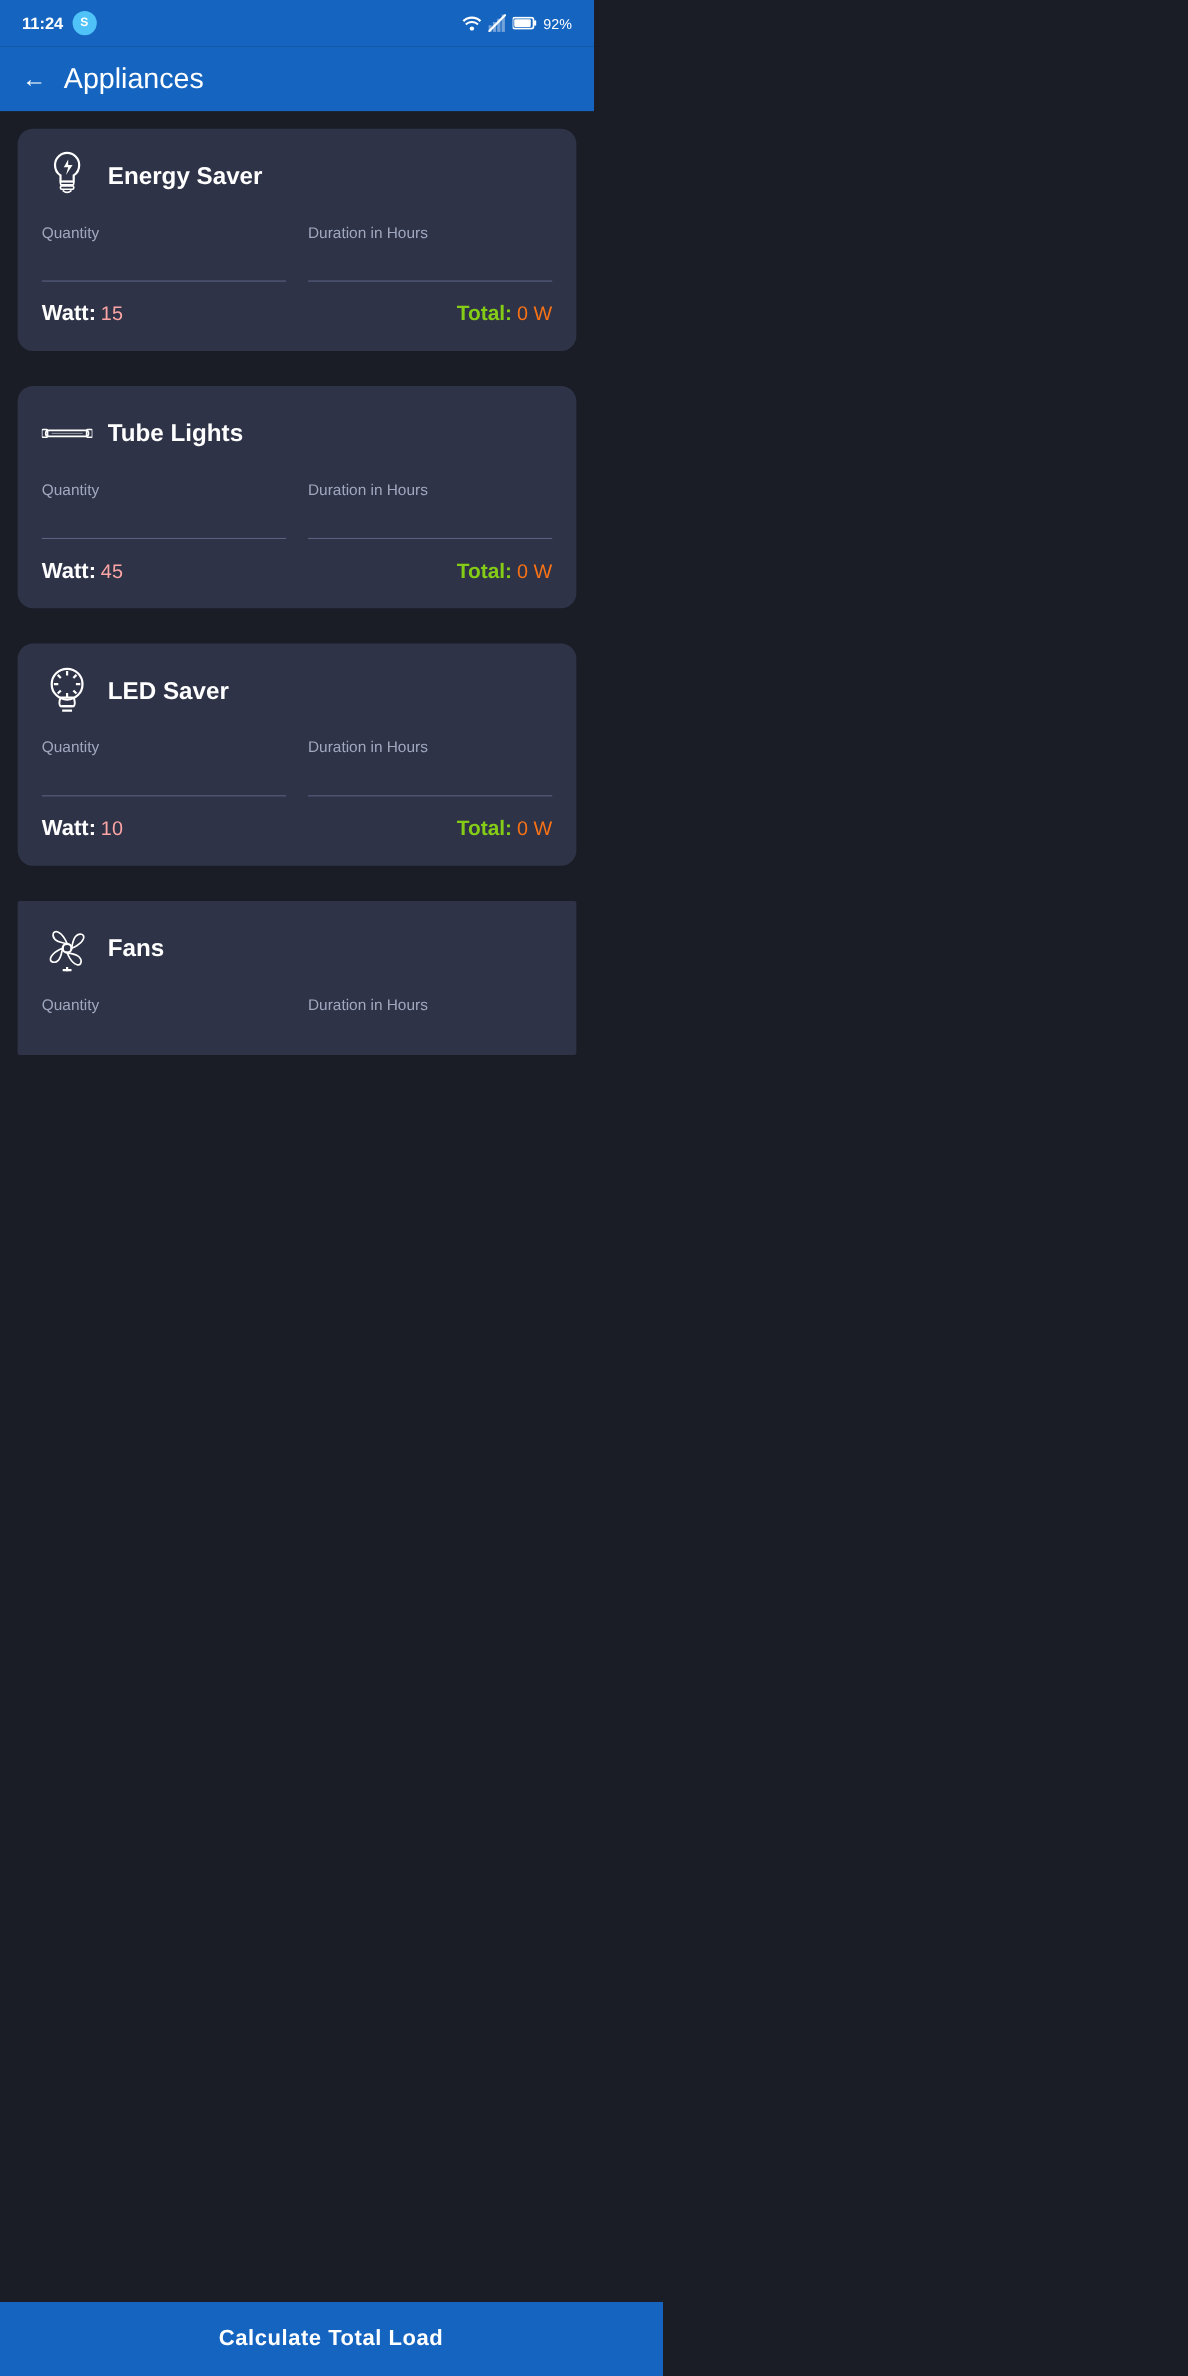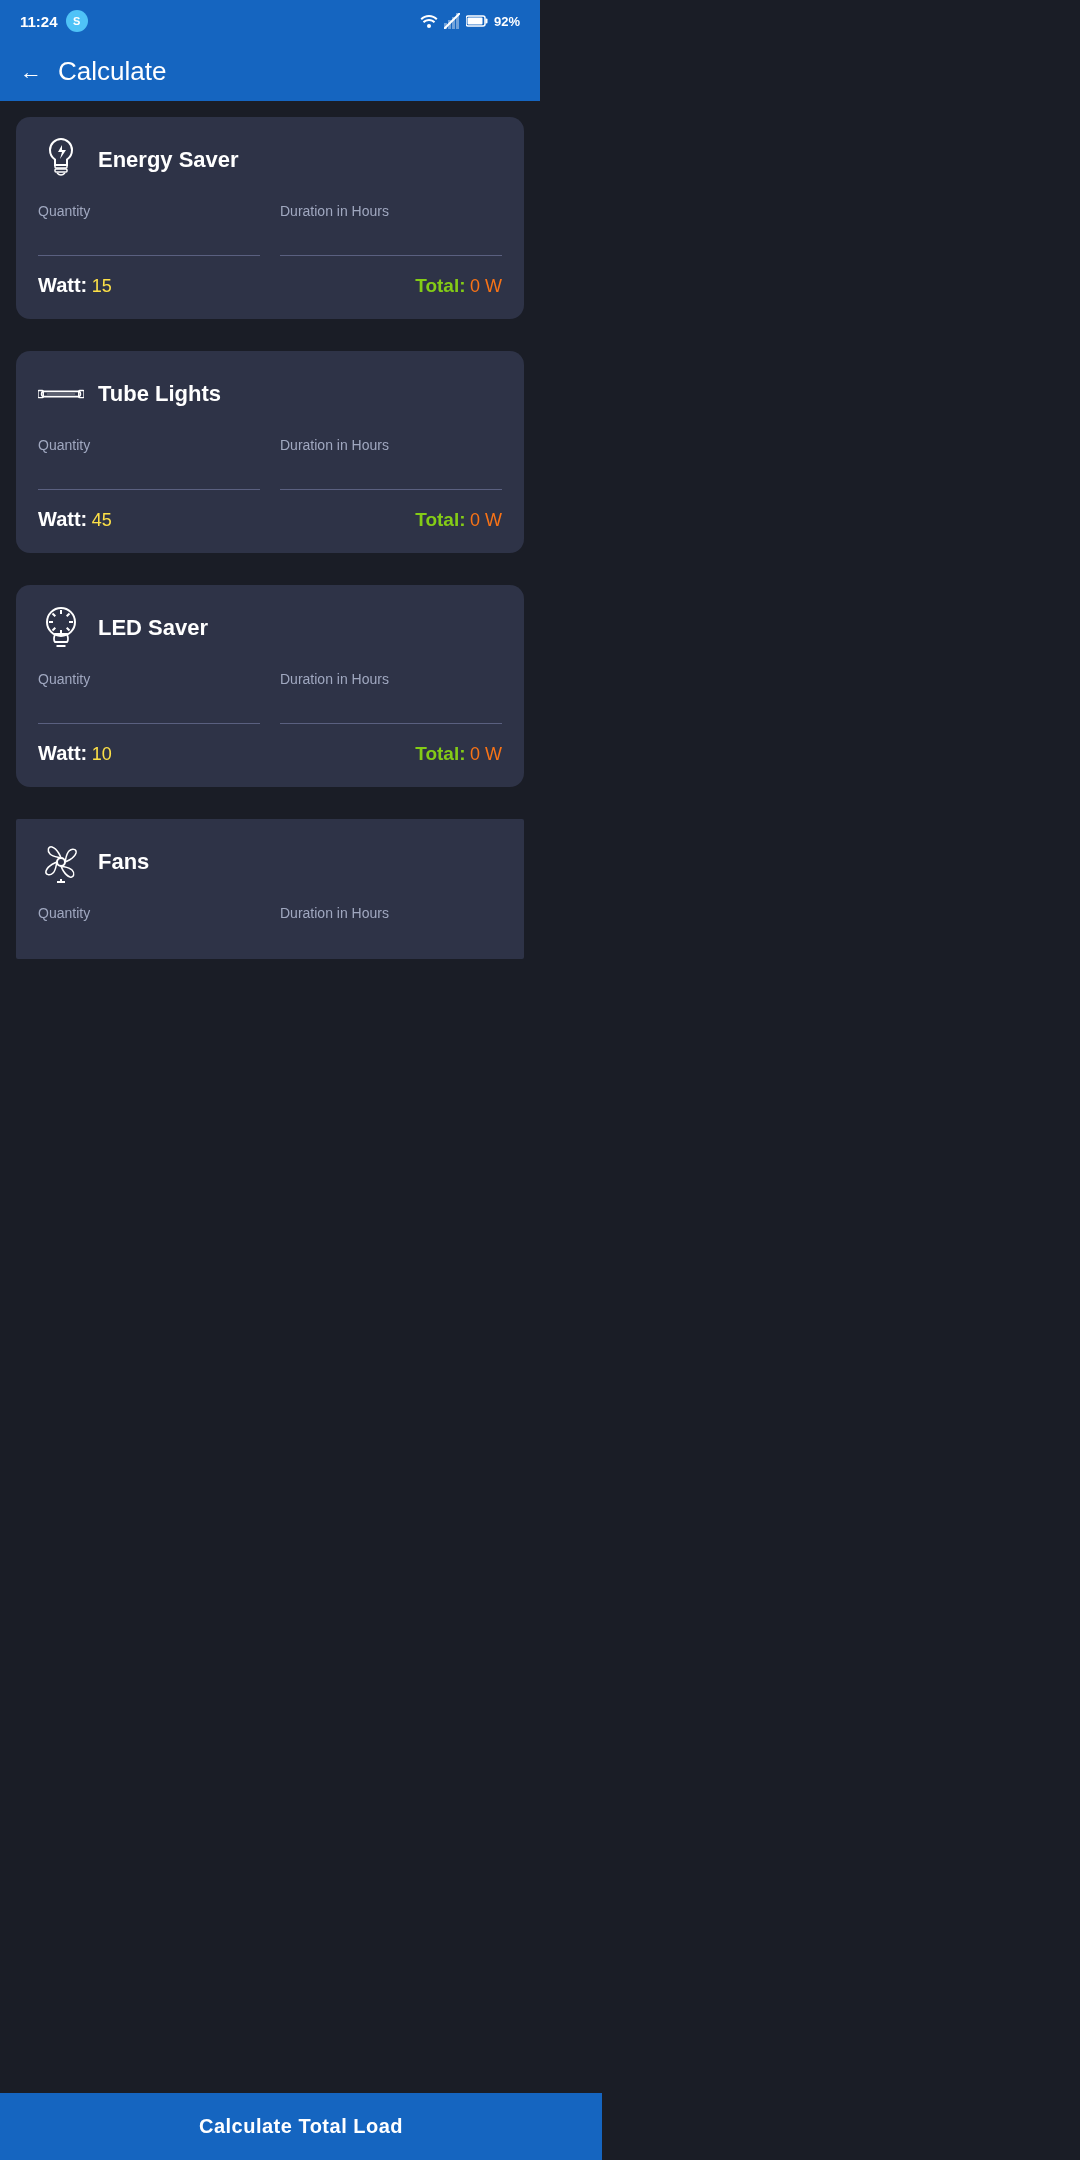--- a/index.html
+++ b/index.html
@@ -63,21 +63,21 @@
       color: white;
       font-size: 13px;
       display: flex;
       align-items: center;
       gap: 4px;
     }
 
     .battery-text {
       color: white;
       font-size: 13px;
-      font-weight: 700;
+      font-weight: 400;
     }
 
     
     .nav-bar {
       background-color: #1565c0;
       display: flex;
       align-items: center;
       padding: 14px 20px;
       gap: 16px;
     }
@@ -171,21 +171,21 @@
       margin-top: 8px;
     }
 
     .watt-label {
       color: white;
       font-size: 20px;
       font-weight: 700;
     }
 
     .watt-value {
-      color: #fde047;
+      color: #fca5a5;
       font-size: 18px;
       font-weight: 400;
     }
 
     .total-label {
       color: #84cc16;
       font-size: 19px;
       font-weight: 700;
     }
 
@@ -266,21 +266,21 @@
         <rect x="19.5" y="3.5" width="2" height="5" rx="1" fill="white"></rect>
         <rect x="1.5" y="2.5" width="15" height="7" rx="1" fill="white"></rect>
       </svg>
     </div>
     <span class="battery-text">92%</span>
   </div>
 </div>
 
 <div class="nav-bar">
   <span class="back-arrow">←</span>
-  <span class="nav-title">Calculate</span>
+  <span class="nav-title">Appliances</span>
 </div>
 
 <div class="content">
 
   <div class="appliance-card">
     <div class="card-header">
       <div class="card-icon">
         <svg width="38" height="46" viewBox="0 0 38 46" fill="none" xmlns="http://www.w3.org/2000/svg">
           <path d="M19 2C13 2 8 7 8 13C8 17 10 20.5 13 22.5V28H25V22.5C28 20.5 30 17 30 13C30 7 25 2 19 2Z" stroke="white" stroke-width="2" fill="none"></path>
           <rect x="13" y="28" width="12" height="3" rx="1" stroke="white" stroke-width="1.5" fill="none"></rect>

